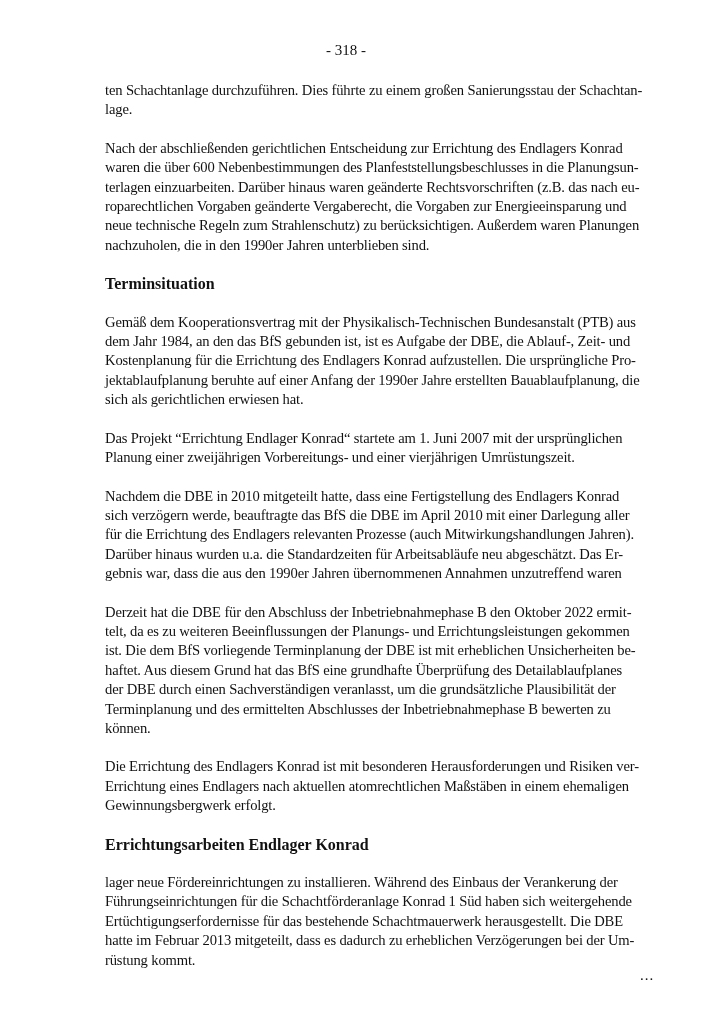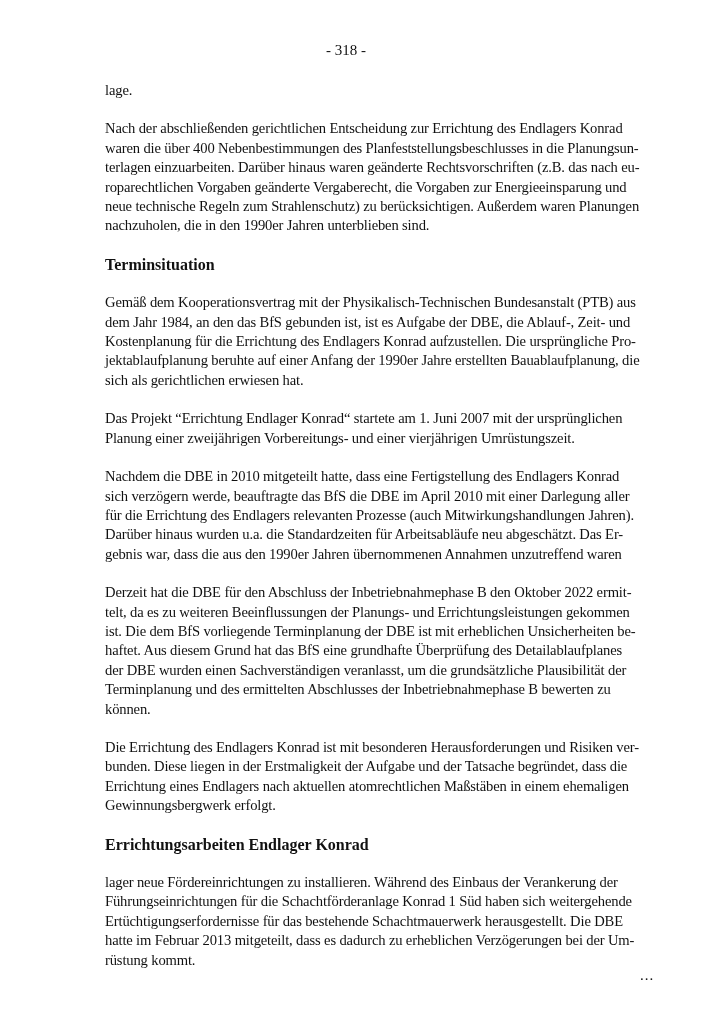--- a/index.html
+++ b/index.html
@@ -55,26 +55,27 @@
     }
   </style>
 </head>
 <body>
 
 <div class="page-number">- 318 -</div>
 
 <div class="content">
 
   <div class="para">
+    <span class="line">ten Schachtanlage durchzuführen. Dies führte zu einem großen Sanierungsstau der Schachtan-</span>
     <span class="line">lage.</span>
   </div>
 
   <div class="para">
     <span class="line">Nach der abschließenden gerichtlichen Entscheidung zur Errichtung des Endlagers Konrad</span>
-    <span class="line">waren die über 400 Nebenbestimmungen des Planfeststellungsbeschlusses in die Planungsun-</span>
+    <span class="line">waren die über 600 Nebenbestimmungen des Planfeststellungsbeschlusses in die Planungsun-</span>
     <span class="line">terlagen einzuarbeiten. Darüber hinaus waren geänderte Rechtsvorschriften (z.B. das nach eu-</span>
     <span class="line">roparechtlichen Vorgaben geänderte Vergaberecht, die Vorgaben zur Energieeinsparung und</span>
     <span class="line">neue technische Regeln zum Strahlenschutz) zu berücksichtigen. Außerdem waren Planungen</span>
     <span class="line">nachzuholen, die in den 1990er Jahren unterblieben sind.</span>
   </div>
 
   <div class="heading">Terminsituation</div>
 
   <div class="para">
     <span class="line">Gemäß dem Kooperationsvertrag mit der Physikalisch-Technischen Bundesanstalt (PTB) aus</span>
@@ -95,28 +96,27 @@
     <span class="line">für die Errichtung des Endlagers relevanten Prozesse (auch Mitwirkungshandlungen Jahren).</span>
     <span class="line">Darüber hinaus wurden u.a. die Standardzeiten für Arbeitsabläufe neu abgeschätzt. Das Er-</span>
     <span class="line">gebnis war, dass die aus den 1990er Jahren übernommenen Annahmen unzutreffend waren</span>
   </div>
 
   <div class="para">
     <span class="line">Derzeit hat die DBE für den Abschluss der Inbetriebnahmephase B den Oktober 2022 ermit-</span>
     <span class="line">telt, da es zu weiteren Beeinflussungen der Planungs- und Errichtungsleistungen gekommen</span>
     <span class="line">ist. Die dem BfS vorliegende Terminplanung der DBE ist mit erheblichen Unsicherheiten be-</span>
     <span class="line">haftet. Aus diesem Grund hat das BfS eine grundhafte Überprüfung des Detailablaufplanes</span>
-    <span class="line">der DBE wurden einen Sachverständigen veranlasst, um die grundsätzliche Plausibilität der</span>
+    <span class="line">der DBE durch einen Sachverständigen veranlasst, um die grundsätzliche Plausibilität der</span>
     <span class="line">Terminplanung und des ermittelten Abschlusses der Inbetriebnahmephase B bewerten zu</span>
     <span class="line">können.</span>
   </div>
 
   <div class="para">
     <span class="line">Die Errichtung des Endlagers Konrad ist mit besonderen Herausforderungen und Risiken ver-</span>
-    <span class="line">bunden. Diese liegen in der Erstmaligkeit der Aufgabe und der Tatsache begründet, dass die</span>
     <span class="line">Errichtung eines Endlagers nach aktuellen atomrechtlichen Maßstäben in einem ehemaligen</span>
     <span class="line">Gewinnungsbergwerk erfolgt.</span>
   </div>
 
   <div class="heading">Errichtungsarbeiten Endlager Konrad</div>
 
   <div class="para">
     <span class="line">lager neue Fördereinrichtungen zu installieren. Während des Einbaus der Verankerung der</span>
     <span class="line">Führungseinrichtungen für die Schachtförderanlage Konrad 1 Süd haben sich weitergehende</span>
     <span class="line">Ertüchtigungserfordernisse für das bestehende Schachtmauerwerk herausgestellt. Die DBE</span>

